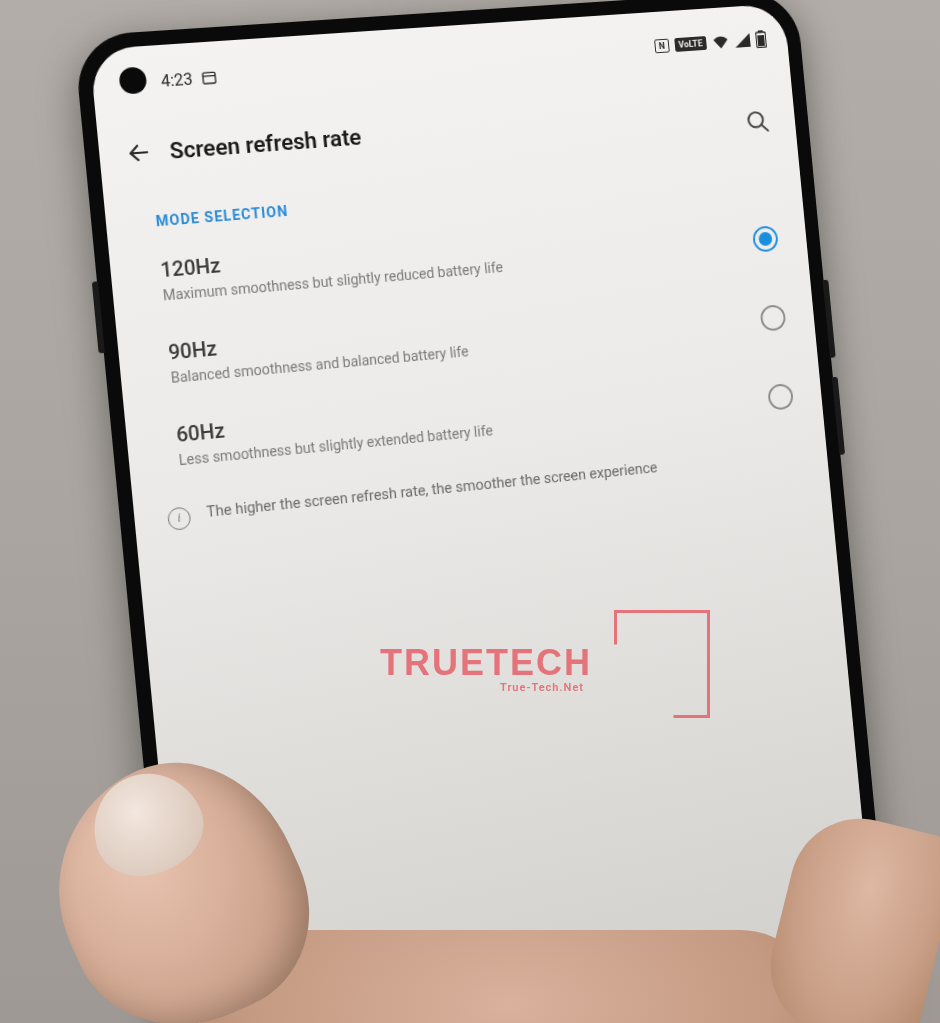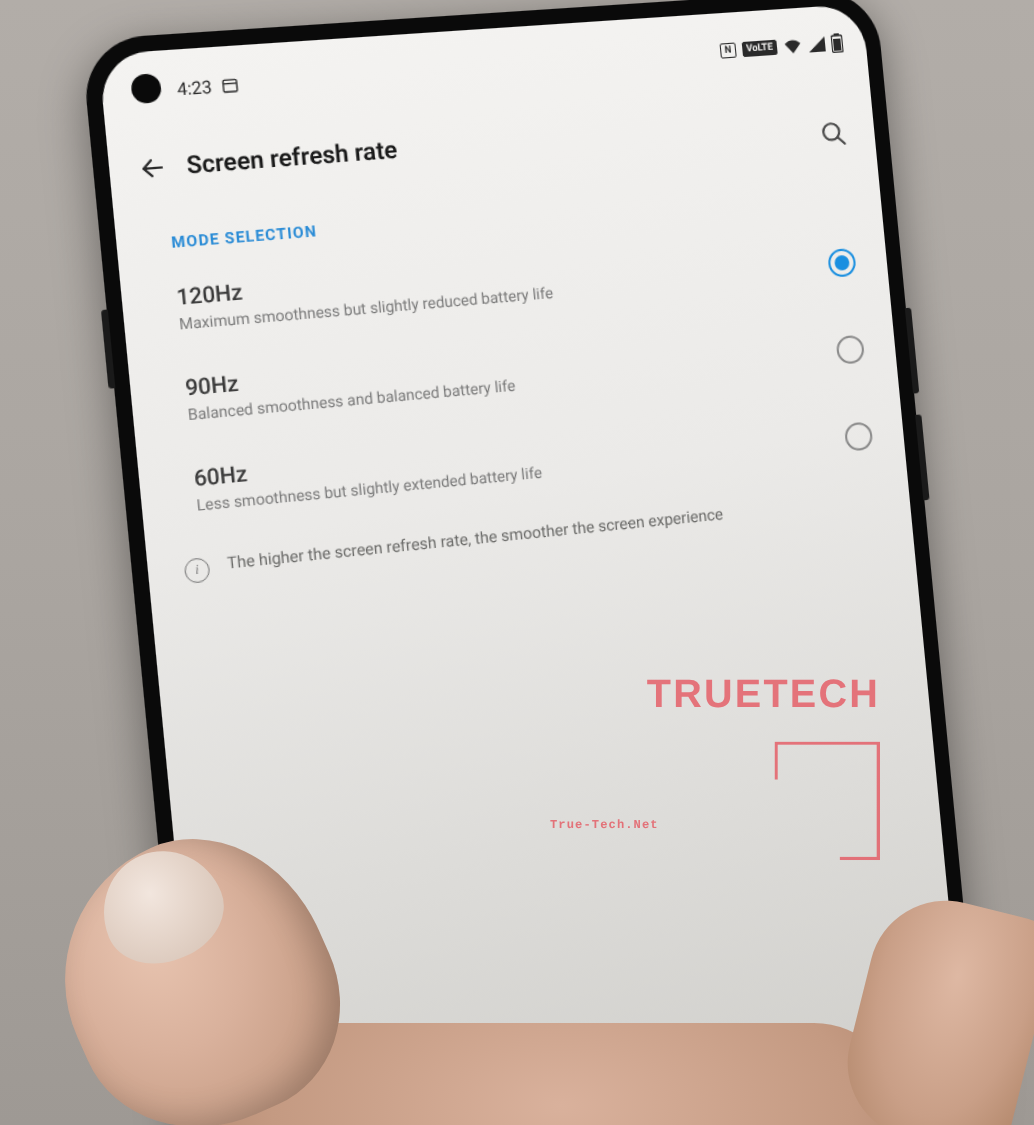--- a/index.html
+++ b/index.html
@@ -235,35 +235,33 @@
     width: 420px;
     color: #e64550;
     opacity: 0.7;
     filter: blur(0.3px);
     pointer-events: none;
   }
   .watermark-main {
     display: flex;
     align-items: flex-end;
     gap: 22px;
-    flex-direction: column;
   }
   .watermark-text {
     font-family: Arial, sans-serif;
     font-weight: 800;
     font-size: 36px;
     letter-spacing: 2px;
   }
   .watermark-sub {
     font-size: 11px;
     letter-spacing: 1px;
     margin-left: 120px;
     margin-top: -3px;
     font-weight: 600;
-    font-family: Liberation Mono, monospace;
   }
   .watermark-t {
     width: 96px;
     height: 108px;
     position: relative;
     margin-bottom: -34px;
   }
   .watermark-t-outer {
     position: absolute;
     inset: 0;

